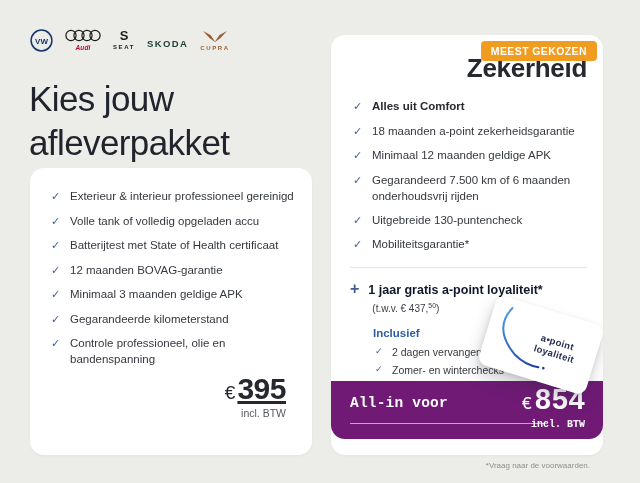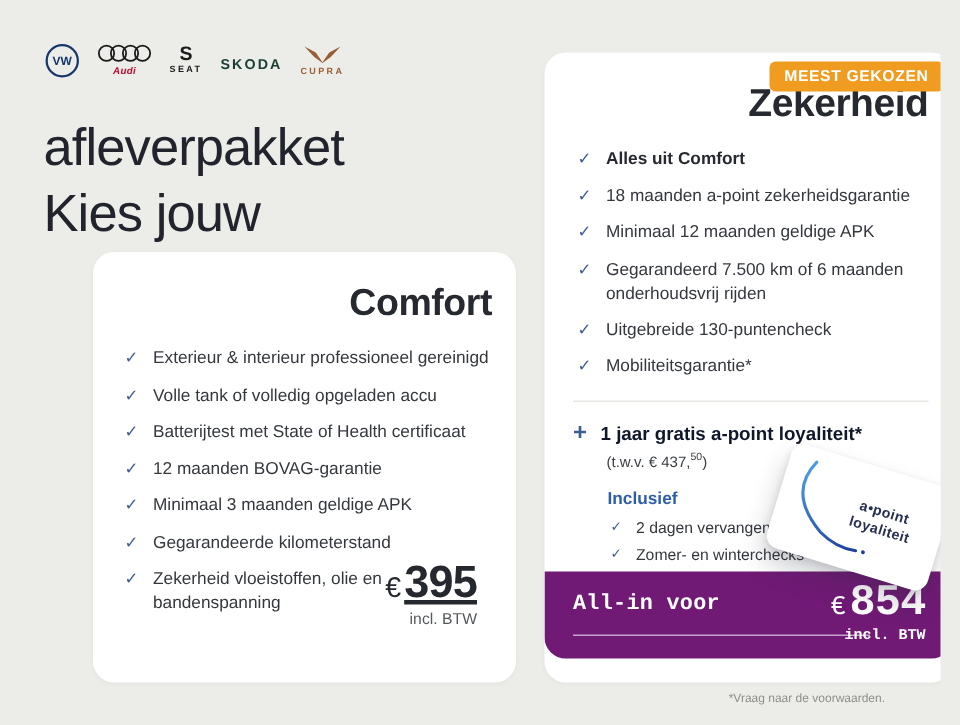--- a/index.html
+++ b/index.html
@@ -12,21 +12,21 @@
   .brand-sub{font-size:6px;font-weight:700;letter-spacing:1.6px;color:#1B1B1B;}
   .audi-sub{font-size:6.5px;font-weight:700;font-style:italic;letter-spacing:0.2px;color:#BB0A30;}
   .skoda-word{font-size:9.5px;font-weight:800;letter-spacing:1.4px;color:#163E33;margin-top:9px;}
   .cupra-sub{font-size:6px;font-weight:700;letter-spacing:1.6px;color:#9B5C34;}
 
   
   .page-title{position:absolute;left:29px;top:77px;font-size:35px;line-height:1.26;font-weight:500;
               color:#21242C;letter-spacing:-0.6px;}
 
   
-  .card{position:absolute;background:#FFFFFF;border-radius:14px;box-shadow:0 1px 3px rgba(0,0,0,0.04);margin-left:32px;}
+  .card{position:absolute;background:#FFFFFF;border-radius:14px;box-shadow:0 1px 3px rgba(0,0,0,0.04);}
   .card-comfort{left:30px;top:168px;width:282px;height:287px;}
   .card-zekerheid{left:331px;top:35px;width:272px;height:420px;overflow:hidden;}
 
   .card-title{font-size:25px;font-weight:600;letter-spacing:-0.3px;color:#26292F;margin:0 0 14px 0;text-align:right;}
   .zk-title{font-size:26px;}
 
   .comfort-inner{padding:20px 16px 0 18px;position:relative;height:267px;box-sizing:border-box;}
   .zk-inner{padding:18px 16px 0 19px;}
 
   ul.features{list-style:none;margin:0;padding:0 0 0 3px;display:flex;flex-direction:column;gap:8px;}
@@ -111,27 +111,26 @@
     </div>
     <div class="brand">
       <svg width="26" height="14" viewBox="0 0 26 14">
         <path d="M1 2 L8.5 6 L13 12.5 L17.5 6 L25 2 L18.5 9 L13 13 L7.5 9 Z" fill="#9B5C34"></path>
       </svg>
       <span class="cupra-sub">CUPRA</span>
     </div>
   </div>
 
   <div class="page-title">
+    <div>Kies jouw</div>
     <div>afleverpakket</div>
-    <div>Kies jouw</div>
   </div>
 
   <div class="card card-comfort">
     <div class="comfort-inner">
-      <h2 class="card-title">Comfort</h2>
       <ul class="features">
         <li class="feature">
             <span class="check">✓</span>
             <span class="txt">Exterieur &amp; interieur professioneel gereinigd</span>
           </li>
         <li class="feature">
             <span class="check">✓</span>
             <span class="txt">Volle tank of volledig opgeladen accu</span>
           </li>
         <li class="feature">
@@ -145,21 +144,21 @@
         <li class="feature">
             <span class="check">✓</span>
             <span class="txt">Minimaal 3 maanden geldige APK</span>
           </li>
         <li class="feature">
             <span class="check">✓</span>
             <span class="txt">Gegarandeerde kilometerstand</span>
           </li>
         <li class="feature">
             <span class="check">✓</span>
-            <span class="txt">Zekerheid vloeistoffen, olie en bandenspanning</span>
+            <span class="txt">Controle professioneel, olie en bandenspanning</span>
           </li>
       </ul>
       <div class="price">
         <div class="price-line">
           <span class="cur">€</span>
             <span class="amt">395</span>
         </div>
         <div class="vat">incl. BTW</div>
       </div>
     </div>

